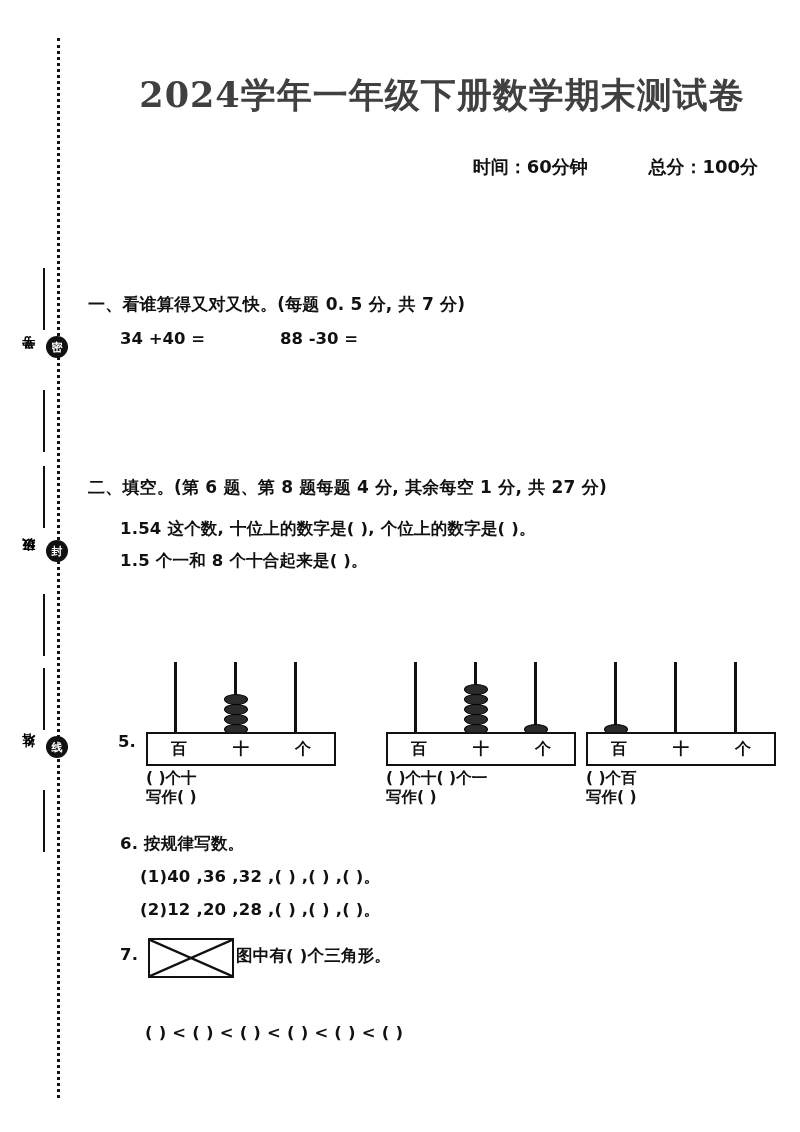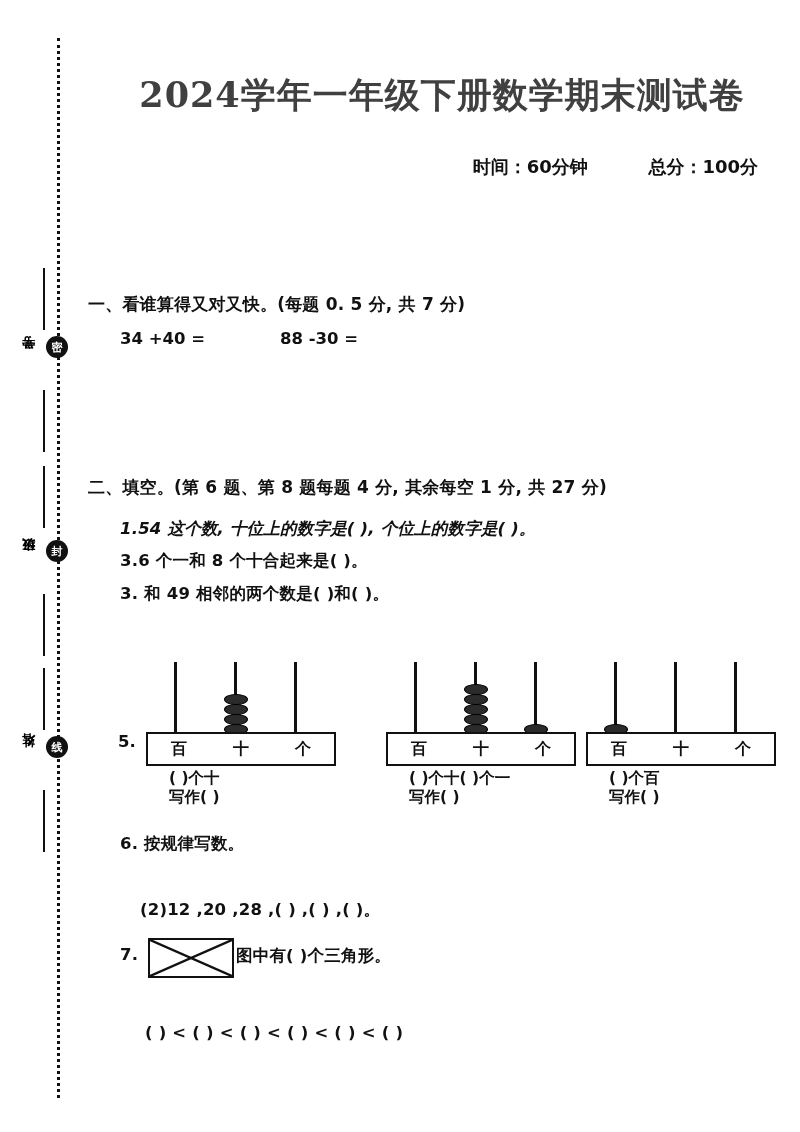--- a/index.html
+++ b/index.html
@@ -57,21 +57,21 @@
   .q5-num{position:absolute;left:0px;top:70px;font-size:16.5px;font-weight:bold;}
   .abacus{position:absolute;top:0;width:190px;}
   .abacus .rods{position:relative;height:70px;}
   .rod{position:absolute;top:0;width:3px;height:70px;background:#111;}
   .bead{position:absolute;width:22px;height:9px;border-radius:50%;
     background:#2b2b2b;border:1.6px solid #000;}
   .abacus .frame{position:relative;height:30px;border:2.5px solid #111;
     display:flex;align-items:center;background:#fff;}
   .abacus .frame span{flex:1;text-align:center;font-size:16px;font-weight:bold;}
   .abacus .under{font-size:15.5px;font-weight:bold;line-height:19px;
-    margin-top:3px;white-space:nowrap;margin-left:23px;}
+    margin-top:3px;white-space:nowrap;}
 
   
   .q7-shape{position:absolute;width:82px;height:36px;border:2.5px solid #111;}
   .q7-shape .d{position:absolute;left:0;top:0;width:100%;height:100%;}
 
   
   .watermark{position:absolute;left:470px;top:1065px;font-size:36px;
     color:#c9c9c9;letter-spacing:0px;font-family:"DejaVu Sans","Liberation Sans",sans-serif;}
 </style>
 </head>
@@ -119,23 +119,22 @@
     <div class="calc-row">
       <div class="calc-cell">34 +40 =</div>
       <div class="calc-cell">88 -30 =</div>
       <div class="calc-cell"></div>
       <div class="calc-cell"></div>
     </div>
   </div>
 
   <div class="sec-head" style="top:464px;margin-top:12px;">二、填空。(第 6 题、第 8 题每题 4 分, 其余每空 1 分, 共 27 分)</div>
 
-  <div class="q-line" style="left:120px;top:518px;font-style:italic;">1.54 这个数, 十位上的数字是(          ), 个位上的数字是(          )。</div>
-  <div class="q-line" style="left:120px;top:550px;">3.6 个一和 8 个十合起来是(          )。</div>
-  <div class="q-line" style="left:120px;top:583px;">3. 和 49 相邻的两个数是(          )和(          )。</div>
+  <div class="q-line" style="left:120px;top:518px;">1.54 这个数, 十位上的数字是(          ), 个位上的数字是(          )。</div>
+  <div class="q-line" style="left:120px;top:550px;">1.5 个一和 8 个十合起来是(          )。</div>
 
   <div class="abacus-wrap">
     <div class="q5-num">5.</div>
 
     <div class="abacus" style="left:28px;">
       <div class="rods">
         <div class="rod" style="left:28px;"></div>
         <div class="rod" style="left:88px;"></div>
         <div class="rod" style="left:148px;"></div>
         <div class="bead" style="left:78px;top:32px;"></div>
@@ -184,20 +183,21 @@
         <span>百</span>
         <span>十</span>
         <span>个</span>
       </div>
       <div class="under">(       )个百</div>
       <div class="under" style="margin-top:0;">写作(        )</div>
     </div>
   </div>
 
   <div class="q-line" style="left:120px;top:833px;">6. 按规律写数。</div>
+  <div class="q-line" style="left:140px;top:866px;">(1)40 ,36 ,32 ,(         ) ,(         ) ,(         )。</div>
   <div class="q-line" style="left:140px;top:899px;">(2)12 ,20 ,28 ,(         ) ,(         ) ,(         )。</div>
 
   <div class="q-line" style="left:120px;top:945px;">7.</div>
   <div class="q7-shape" style="left:148px;top:938px;">
     <svg class="d" viewBox="0 0 82 36" preserveAspectRatio="none">
       <line x1="0" y1="0" x2="82" y2="36" stroke="#111" stroke-width="2.4"></line>
       <line x1="82" y1="0" x2="0" y2="36" stroke="#111" stroke-width="2.4"></line>
     </svg>
   </div>
   <div class="q-line" style="left:236px;top:945px;">图中有(         )个三角形。</div>

